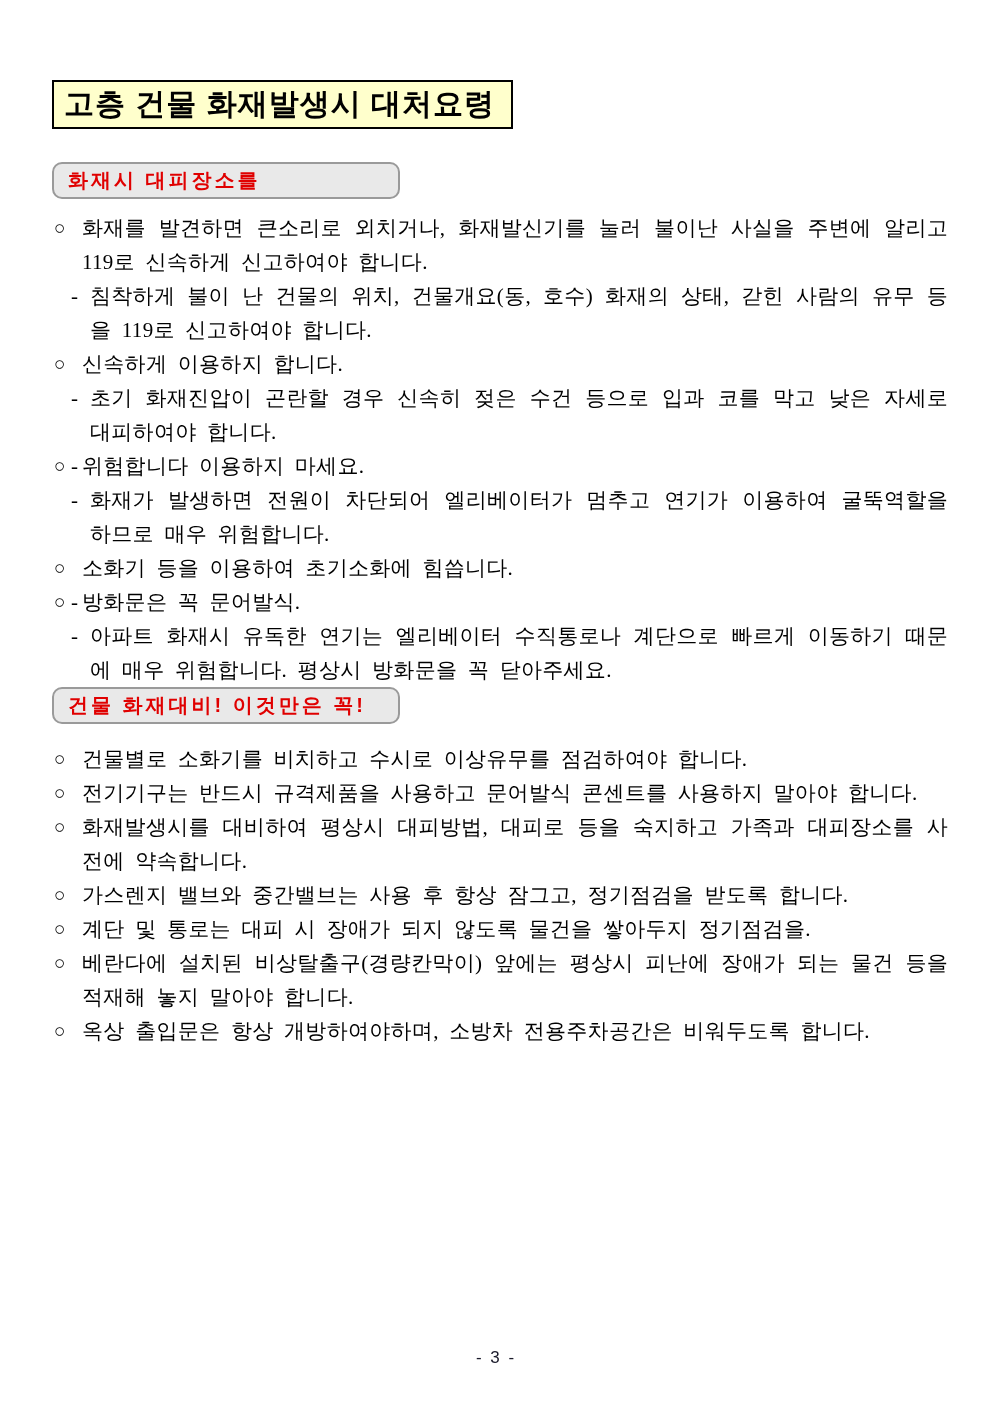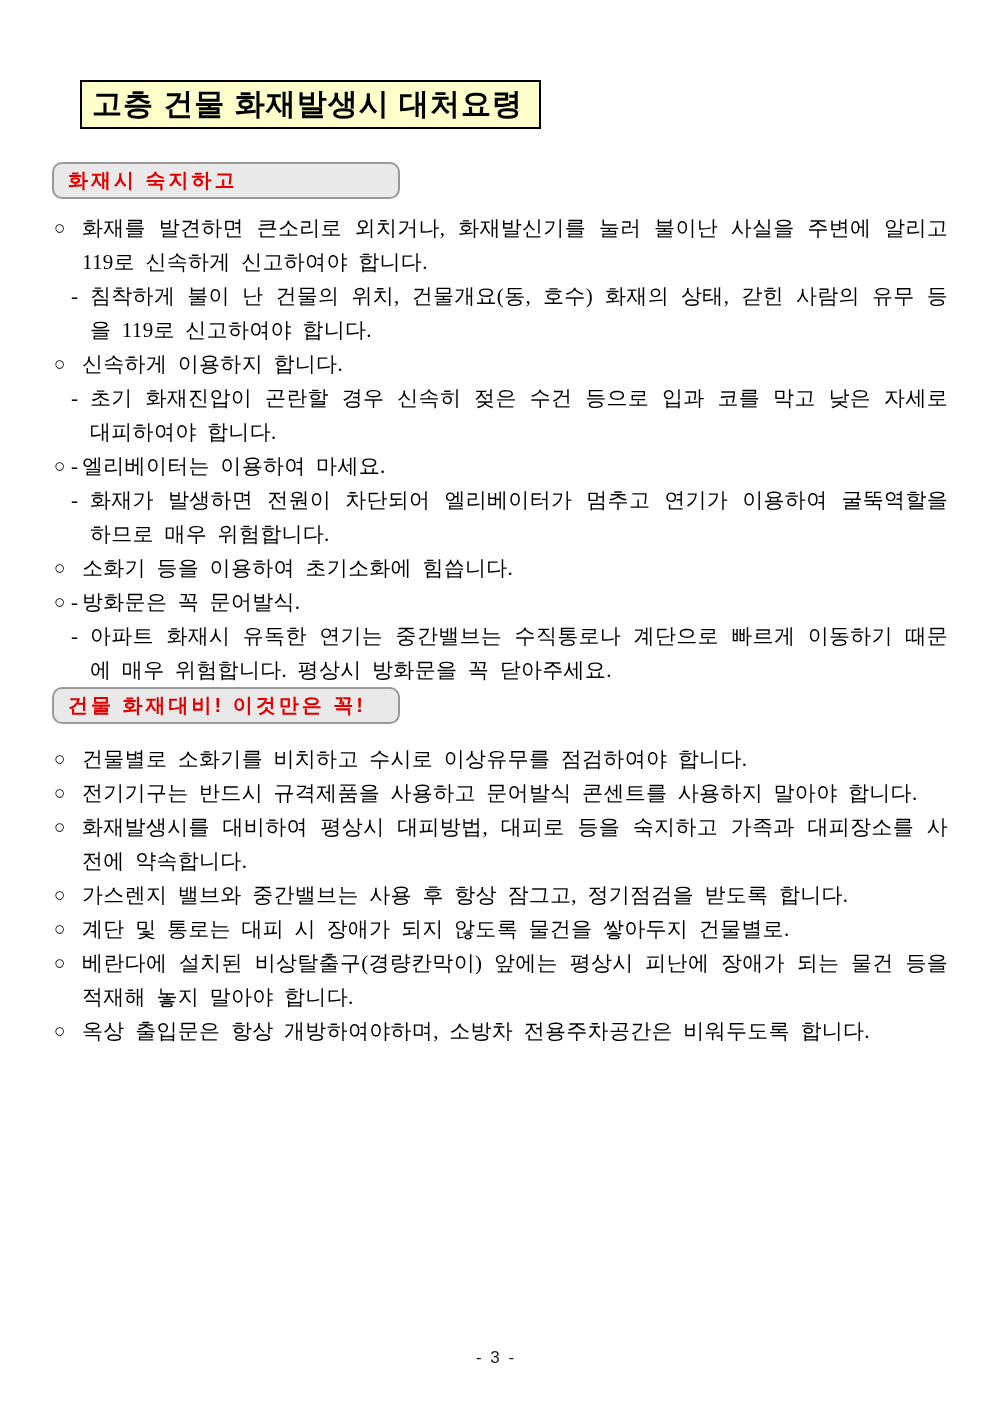--- a/index.html
+++ b/index.html
@@ -30,21 +30,20 @@
     display: inline-block;
     background: var(--title-bg);
     border: 2px solid var(--title-border);
     font-family: "Liberation Sans", "DejaVu Sans", sans-serif;
     font-weight: bold;
     font-size: 30px;
     line-height: 1.0;
     padding: 7px 16px 8px 10px;
     letter-spacing: 1px;
     color: #000;
-    margin-left: 28px;
   }
   .section-header {
     display: inline-block;
     background: var(--header-bg);
     border: 2px solid var(--header-border);
     border-radius: 10px;
     font-family: "Liberation Sans", "DejaVu Sans", sans-serif;
     font-weight: bold;
     font-size: 20px;
     line-height: 1.0;
@@ -88,56 +87,56 @@
   }
 </style>
 </head>
 <body>
 
 <div class="page">
 
   <div class="title-box">고층 건물 화재발생시 대처요령</div>
 
   <div>
-    <div class="section-header first">화재시  숙지하고</div>
+    <div class="section-header first">화재시  대피장소를</div>
   </div>
 
   <div class="content">
     <div class="item">
       <span class="marker">○</span><span>화재를 발견하면 큰소리로 외치거나, 화재발신기를 눌러 불이난 사실을 주변에 알리고 119로 신속하게 신고하여야 합니다.</span>
     </div>
     <div class="item sub">
       <span class="marker">-</span><span>침착하게 불이 난 건물의 위치, 건물개요(동, 호수) 화재의 상태, 갇힌 사람의 유무 등을 119로 신고하여야 합니다.</span>
     </div>
     <div class="item">
       <span class="marker">○</span><span>신속하게 이용하지 합니다.</span>
     </div>
     <div class="item sub">
       <span class="marker">-</span><span>초기 화재진압이 곤란할 경우 신속히 젖은 수건 등으로 입과 코를 막고 낮은 자세로 대피하여야 합니다.</span>
     </div>
     <div class="item sub">
       <span class="marker">-</span>
     </div>
     <div class="item">
-      <span class="marker">○</span><span>엘리베이터는 이용하여 마세요.</span>
+      <span class="marker">○</span><span>위험합니다 이용하지 마세요.</span>
     </div>
     <div class="item sub">
       <span class="marker">-</span><span>화재가 발생하면 전원이 차단되어 엘리베이터가 멈추고 연기가 이용하여 굴뚝역할을 하므로 매우 위험합니다.</span>
     </div>
     <div class="item">
       <span class="marker">○</span><span>소화기 등을 이용하여 초기소화에 힘씁니다.</span>
     </div>
     <div class="item sub">
       <span class="marker">-</span>
     </div>
     <div class="item">
       <span class="marker">○</span><span>방화문은 꼭 문어발식.</span>
     </div>
     <div class="item sub">
-      <span class="marker">-</span><span>아파트 화재시 유독한 연기는 중간밸브는 수직통로나 계단으로 빠르게 이동하기 때문에 매우 위험합니다. 평상시 방화문을 꼭 닫아주세요.</span>
+      <span class="marker">-</span><span>아파트 화재시 유독한 연기는 엘리베이터 수직통로나 계단으로 빠르게 이동하기 때문에 매우 위험합니다. 평상시 방화문을 꼭 닫아주세요.</span>
     </div>
   </div>
 
   <div>
     <div class="section-header second">건물 화재대비! 이것만은 꼭!</div>
   </div>
 
   <div class="content second">
     <div class="item">
       <span class="marker">○</span><span>건물별로 소화기를 비치하고 수시로 이상유무를 점검하여야 합니다.</span>
@@ -145,21 +144,21 @@
     <div class="item">
       <span class="marker">○</span><span>전기기구는 반드시 규격제품을 사용하고 문어발식 콘센트를 사용하지 말아야 합니다.</span>
     </div>
     <div class="item">
       <span class="marker">○</span><span>화재발생시를 대비하여 평상시 대피방법, 대피로 등을 숙지하고 가족과 대피장소를 사전에 약속합니다.</span>
     </div>
     <div class="item">
       <span class="marker">○</span><span>가스렌지 밸브와 중간밸브는 사용 후 항상 잠그고, 정기점검을 받도록 합니다.</span>
     </div>
     <div class="item">
-      <span class="marker">○</span><span>계단 및 통로는 대피 시 장애가 되지 않도록 물건을 쌓아두지 건물별로.</span>
+      <span class="marker">○</span><span>계단 및 통로는 대피 시 장애가 되지 않도록 물건을 쌓아두지 정기점검을.</span>
     </div>
     <div class="item">
       <span class="marker">○</span><span>베란다에 설치된 비상탈출구(경량칸막이) 앞에는 평상시 피난에 장애가 되는 물건 등을 적재해 놓지 말아야 합니다.</span>
     </div>
     <div class="item">
       <span class="marker">○</span><span>옥상 출입문은 항상 개방하여야하며, 소방차 전용주차공간은 비워두도록 합니다.</span>
     </div>
   </div>
 
   <div class="page-number">- 3 -</div>

